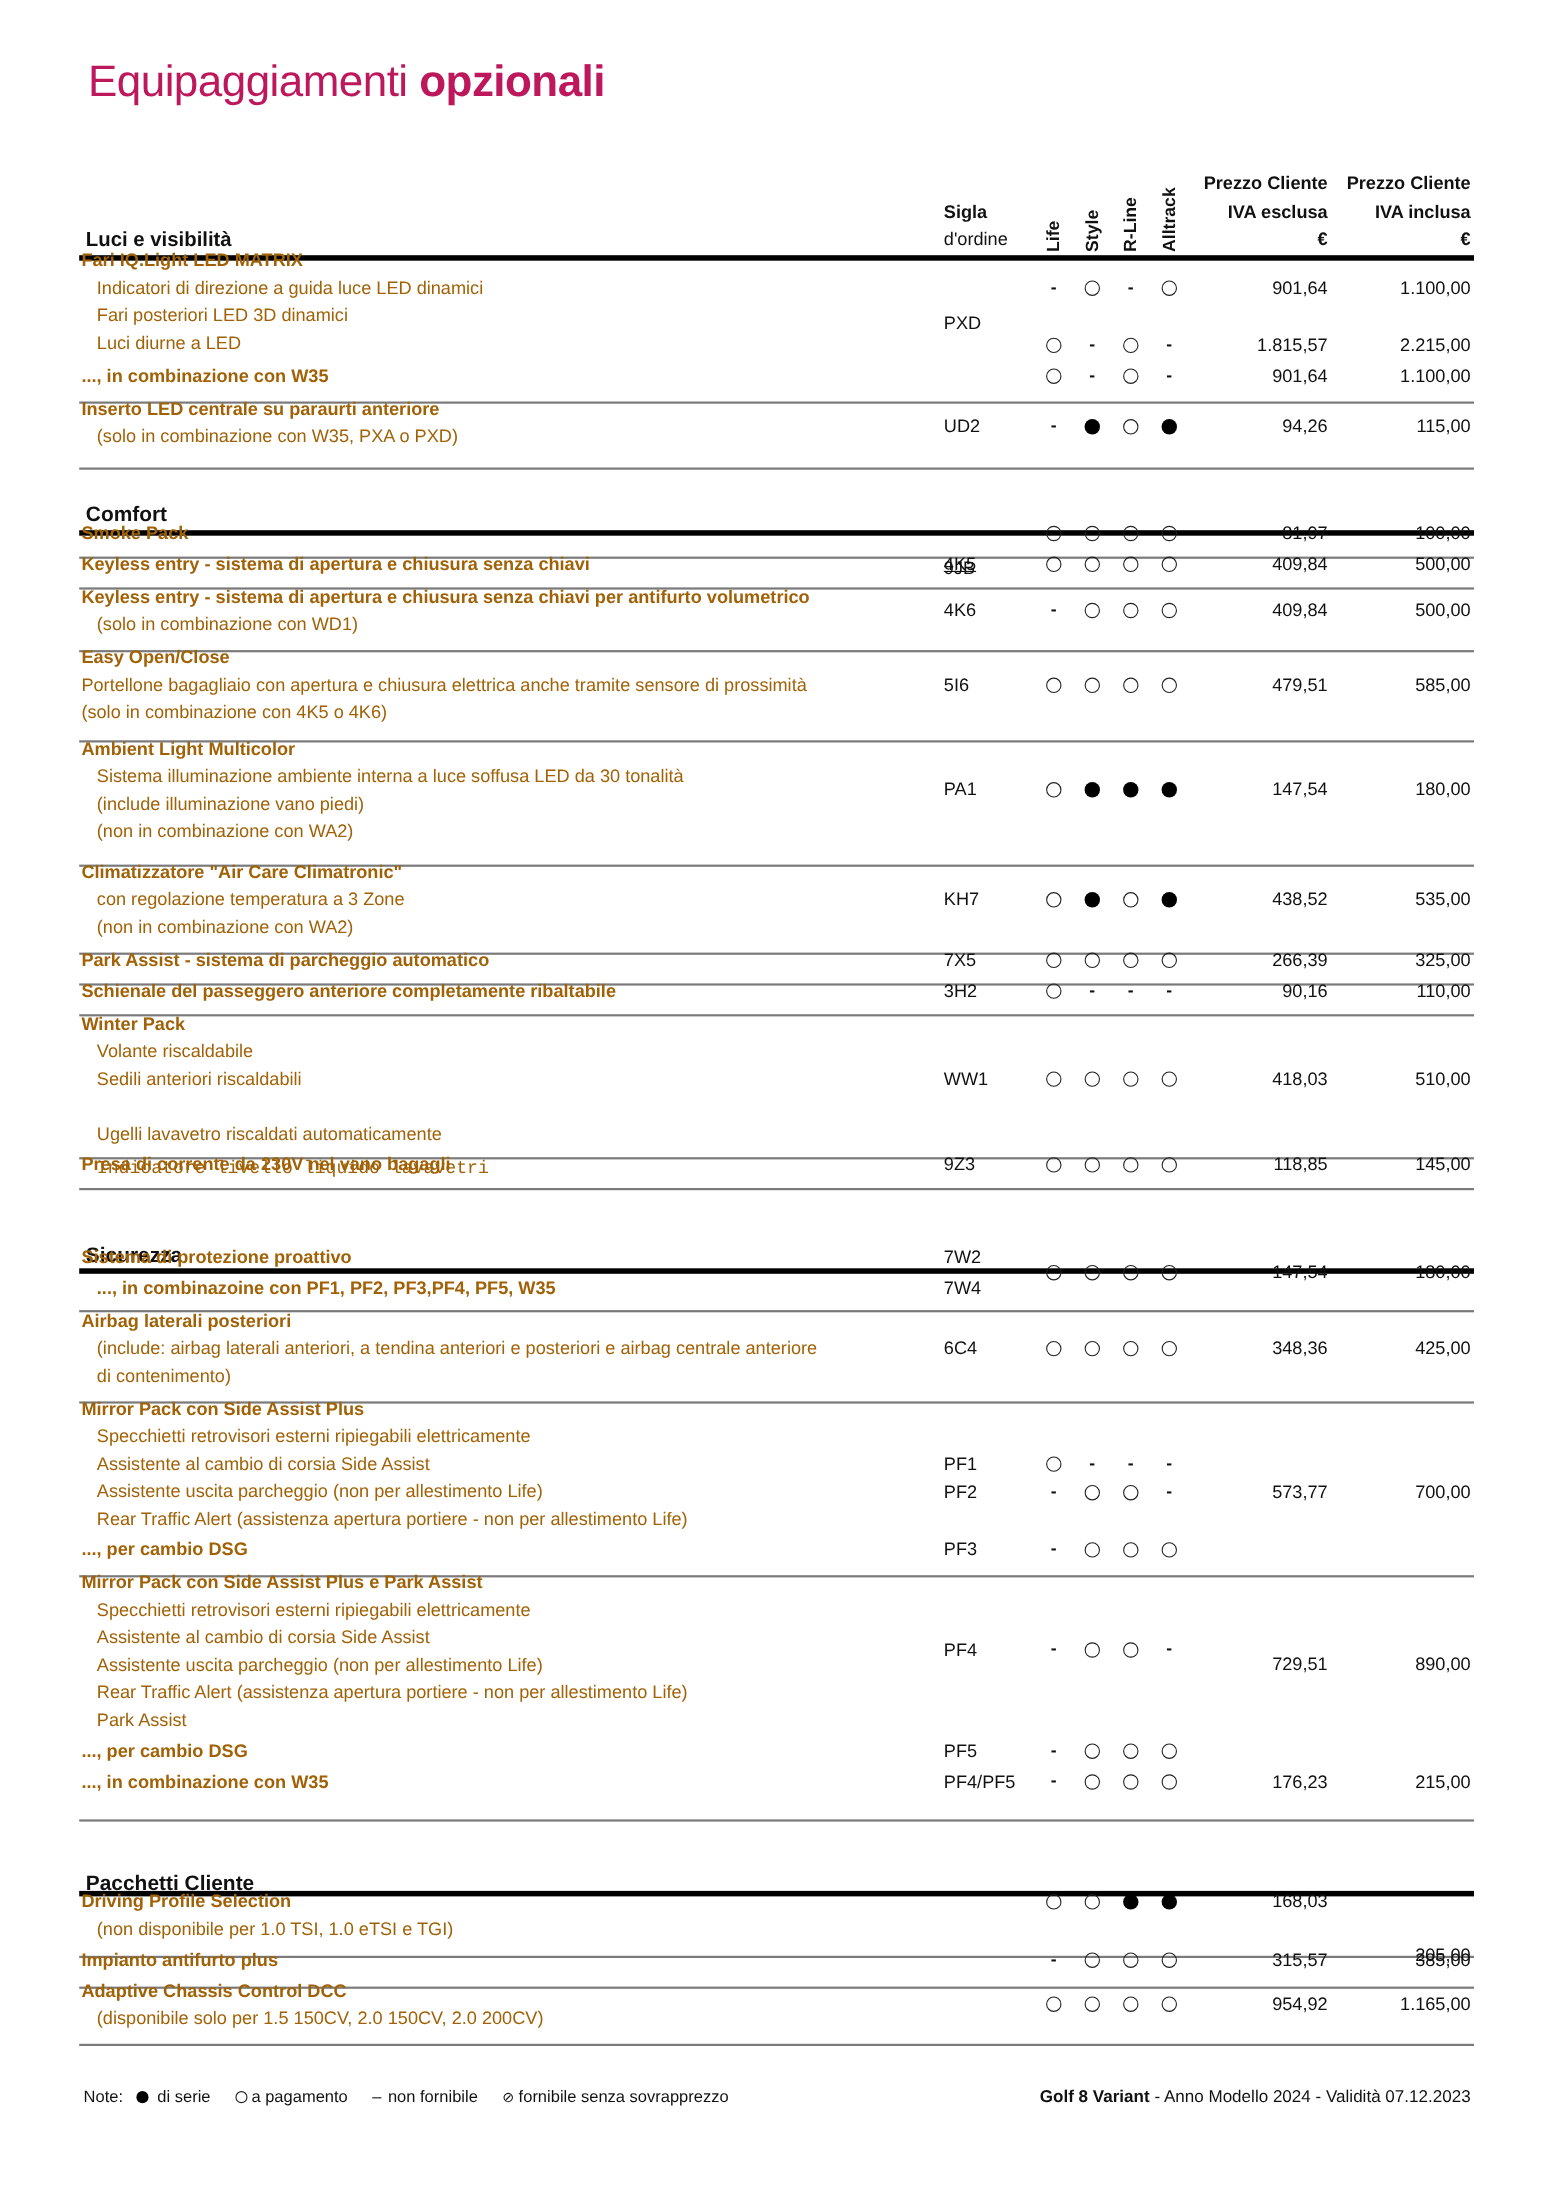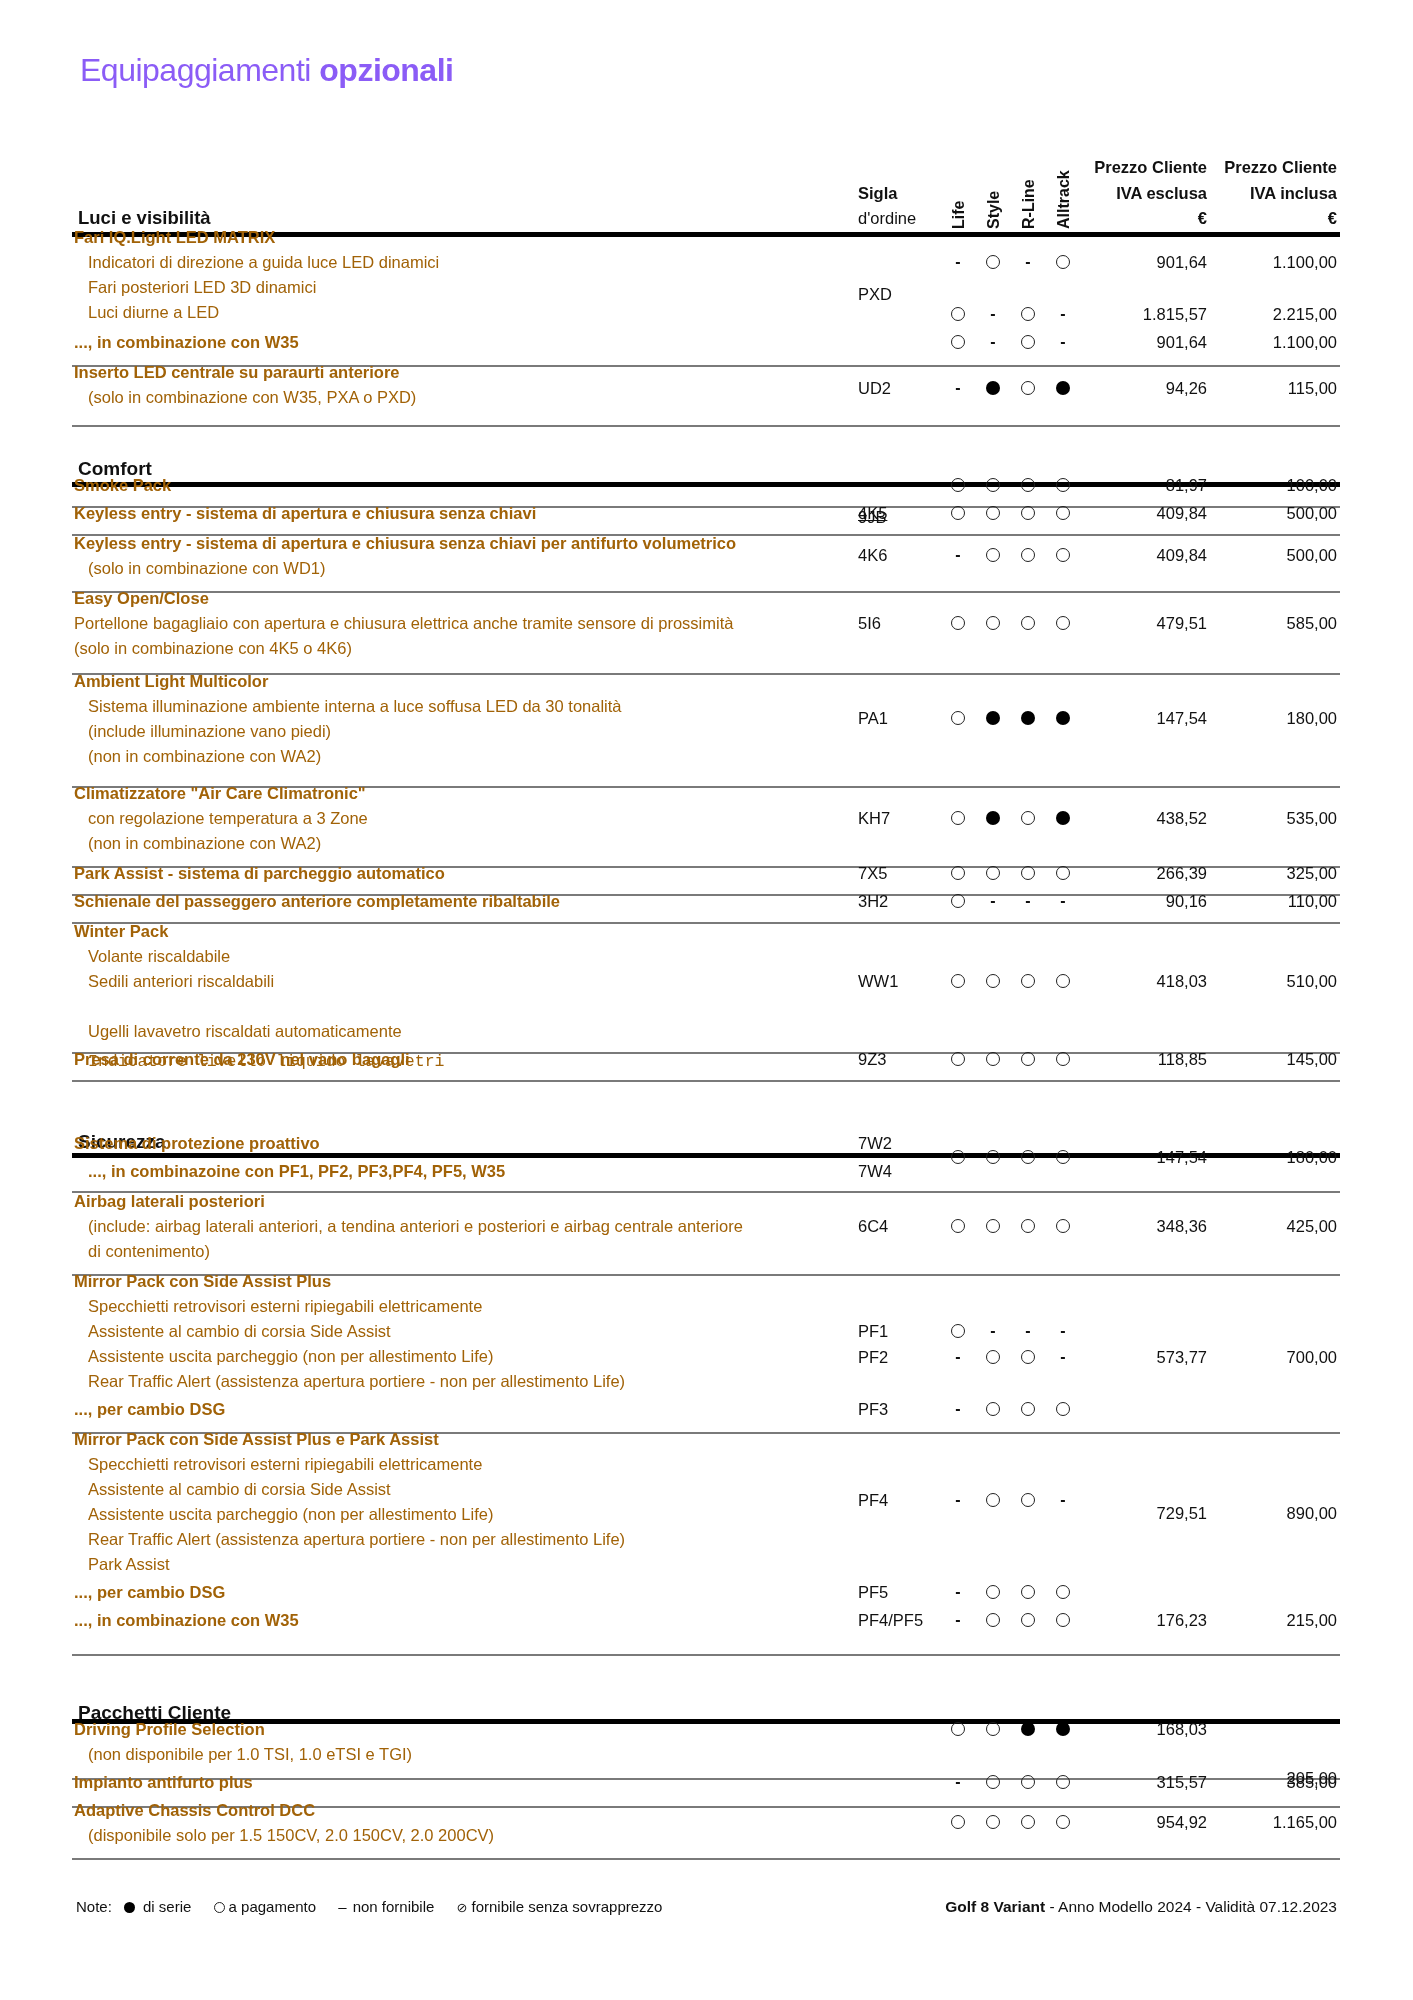--- a/index.html
+++ b/index.html
@@ -1,18 +1,18 @@
 <!DOCTYPE html>
 <html><head>
 <meta charset="utf-8">
 <style>
   html, body { margin:0; padding:0; background:#fff; }
   body { width:1413px; height:2000px; position:relative; overflow:hidden;
          font-family:"Liberation Sans", "DejaVu Sans", sans-serif; color:#111; }
-  .title { position:absolute; left:80px; top:52px; font-size:32px; font-weight:300; letter-spacing:-0.5px; color:#8b5cf6; }
+  .title { position:absolute; left:80px; top:52px; font-size:40px; font-weight:300; letter-spacing:-0.5px; color:#be185d; }
   .title b { font-weight:700; }
   .hdr { position:absolute; font-size:16.5px; font-weight:700; color:#111; white-space:nowrap; }
   .vhdr { position:absolute; font-size:16px; font-weight:700; transform:rotate(-90deg); transform-origin:left top; white-space:nowrap; }
   .rule-thick { position:absolute; left:72px; width:1268px; height:5px; background:#000; }
   .rule { position:absolute; left:72px; width:1268px; height:2px; background:#7a7a7a; }
   .sec { position:absolute; left:78px; font-size:19px; font-weight:700; color:#111; }
   .ln { position:absolute; font-size:16.5px; white-space:nowrap; color:#a16207; line-height:20px; }
   .ln.b { font-weight:700; }
   .ln.ind { padding-left:14px; }
   .code { position:absolute; left:858px; font-size:16.5px; line-height:20px; white-space:nowrap; }

